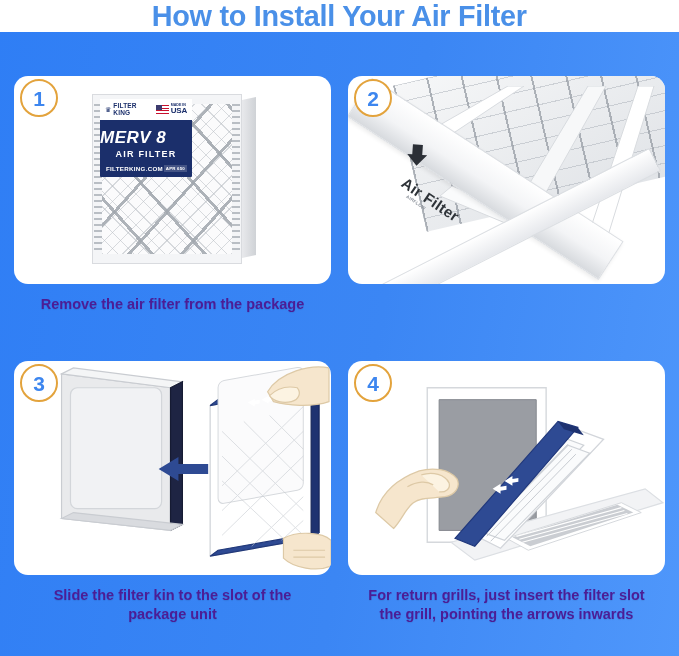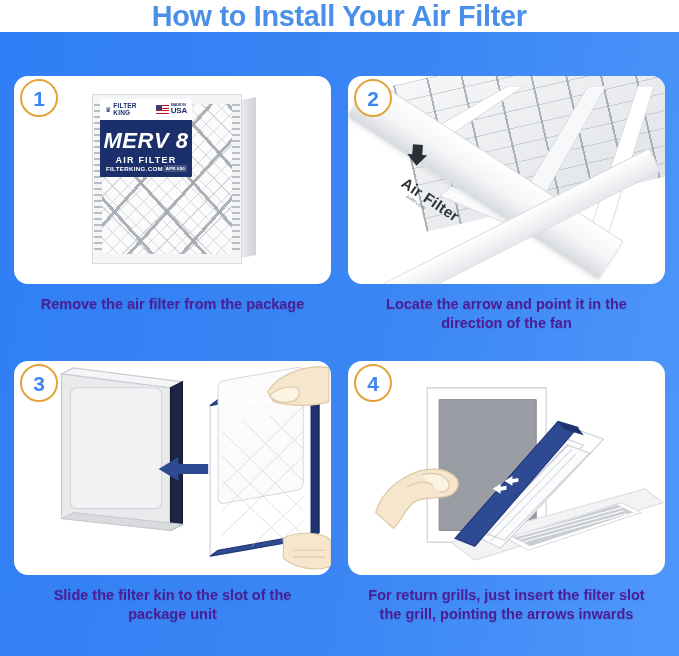--- a/index.html
+++ b/index.html
@@ -130,21 +130,21 @@
       linear-gradient(180deg,#c8102e 0 14%, #fff 14% 28%, #c8102e 28% 42%, #fff 42% 56%, #c8102e 56% 70%, #fff 70% 85%, #c8102e 85% 100%);
     position: relative;
   }
   .p1-flag::after {
     content:""; position:absolute; left:0; top:0; width:6px; height:5px; background:#3c3b6e;
   }
   .p1-usa-txt { line-height: 1; }
   .p1-madein { font-size: 3.6px; color:#1b2f6b; font-weight: bold; display:block; }
   .p1-usatxt { font-size: 8px; color:#1b2f6b; font-weight: bold; display:block; letter-spacing:-.2px; }
   .p1-merv {
-    text-align: center; font-size: 22px; font-weight: bold; margin-top: 8px;
+    text-align: left; font-size: 17px; font-weight: bold; margin-top: 8px;
     letter-spacing: .5px; font-style: italic;
   }
   .p1-airfilter {
     text-align: center; font-size: 9px; font-weight: bold; letter-spacing: 1.2px; margin-top: 1px;
   }
   .p1-foot {
     position: absolute; left: 6px; right: 5px; bottom: 5px;
     display: flex; align-items: flex-end; justify-content: space-between;
   }
   .p1-url { font-size: 6.2px; font-weight: bold; letter-spacing: .3px; }
@@ -276,21 +276,20 @@
         <div class="p2-rail2"></div>
 
         <svg class="p2-arrow" width="26" height="24" viewBox="0 0 26 24">
           <path d="M12 1 L22 12 L17 12 L17 22 L7 22 L7 12 L2 12 Z" fill="#2b2f36" transform="rotate(150 12 12)"></path>
         </svg>
         <div class="p2-text">Air Filter</div>
         <div class="p2-sub">AIRFLOW</div>
       </div>
       <div class="badge">2</div>
     </div>
-    <div class="caption">Locate the arrow and point it in the direction of the fan</div>
   </div>
 
   <div class="step step-3">
     <div class="card">
       <div class="art p3">
         <svg viewBox="0 0 320 214" width="100%" height="100%">
 
           <g>
             <polygon points="48,12 158,26 158,170 48,158" fill="#e9eaec" stroke="#c9ccd1" stroke-width="1.2"></polygon>
             <polygon points="48,12 60,6 170,20 158,26" fill="#f4f5f6" stroke="#c9ccd1" stroke-width="1.2"></polygon>

